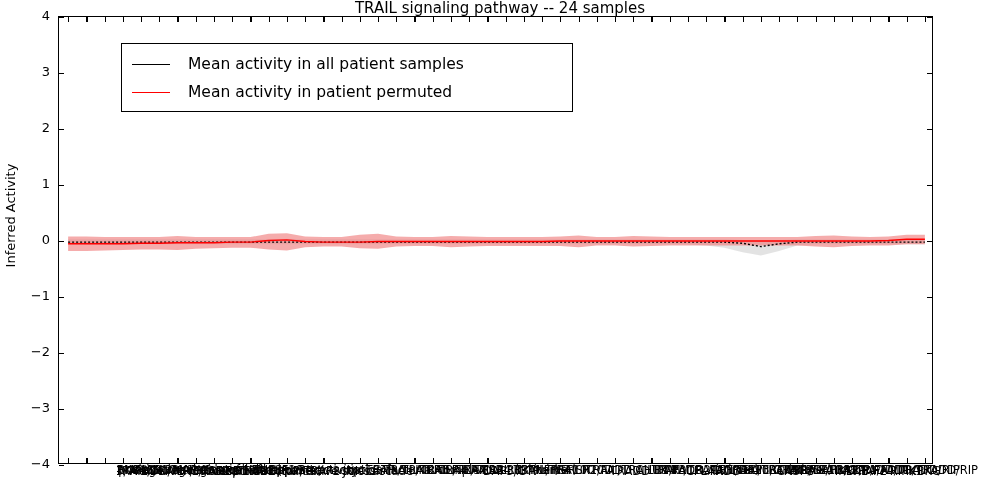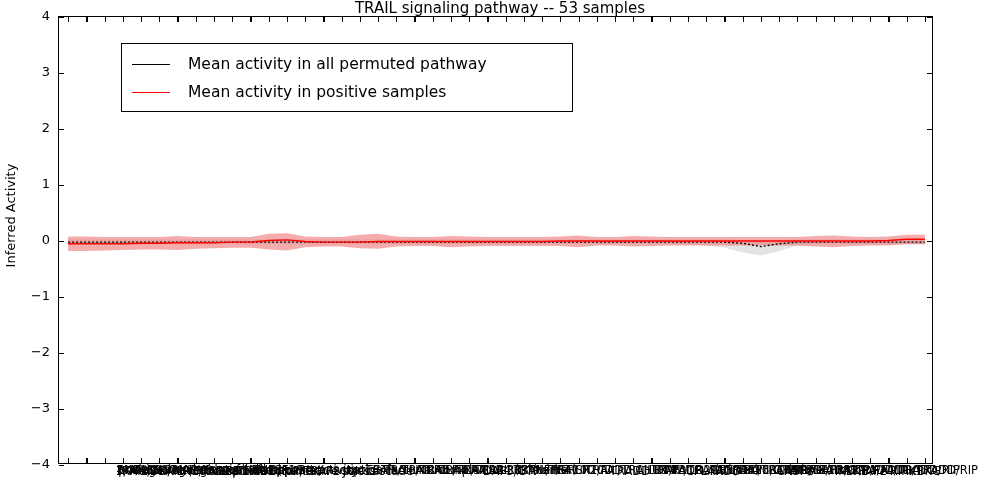--- a/index.html
+++ b/index.html
@@ -50,21 +50,21 @@
   .legline{width:38px;height:0;border-top:1.4px solid #000;margin-right:18px;
            flex:0 0 38px;}
   .legline.red{border-top-color:#ff0000;}
   .legtxt{font-size:15.5px;line-height:16px;white-space:nowrap;}
 </style>
 </head>
 <body>
 
 <div id="root">
 
-  <div id="title">TRAIL signaling pathway -- 53 samples</div>
+  <div id="title">TRAIL signaling pathway -- 24 samples</div>
 
   <div id="plot">
     <div id="data">
         <svg width="875" height="448">
           <path d="M9.11,222.32 L27.34,222.32 L45.57,222.32 L63.80,222.32 L82.03,222.32 L100.26,222.32 L118.49,222.32 L136.72,222.32 L154.95,222.32 L173.18,222.32 L191.41,222.32 L209.64,222.32 L227.86,222.32 L246.09,222.32 L264.32,222.32 L282.55,222.32 L300.78,222.32 L319.01,222.32 L337.24,222.32 L355.47,222.32 L373.70,222.32 L391.93,222.32 L410.16,222.32 L428.39,222.32 L446.61,222.32 L464.84,222.32 L483.07,222.32 L501.30,222.32 L519.53,222.32 L537.76,222.32 L555.99,222.32 L574.22,222.32 L592.45,222.32 L610.68,222.32 L628.91,222.32 L647.14,222.32 L665.36,222.32 L683.59,222.88 L701.82,224.00 L720.05,222.88 L738.28,222.32 L756.51,222.32 L774.74,222.32 L792.97,222.32 L811.20,222.32 L829.43,222.32 L847.66,222.32 L865.89,222.32 L865.89,227.36 L847.66,227.36 L829.43,227.36 L811.20,227.36 L792.97,227.36 L774.74,227.36 L756.51,227.36 L738.28,228.48 L720.05,234.08 L701.82,238.56 L683.59,235.20 L665.36,230.72 L647.14,228.48 L628.91,227.36 L610.68,227.36 L592.45,227.36 L574.22,227.36 L555.99,227.36 L537.76,227.36 L519.53,227.36 L501.30,227.36 L483.07,227.36 L464.84,227.36 L446.61,227.36 L428.39,227.36 L410.16,227.36 L391.93,227.36 L373.70,227.36 L355.47,227.36 L337.24,227.36 L319.01,227.36 L300.78,227.36 L282.55,227.36 L264.32,227.36 L246.09,227.36 L227.86,227.36 L209.64,227.36 L191.41,227.36 L173.18,227.36 L154.95,227.36 L136.72,227.36 L118.49,227.36 L100.26,227.36 L82.03,227.36 L63.80,227.36 L45.57,227.36 L27.34,227.36 L9.11,227.36 Z" fill="#cccccc" fill-opacity="0.55" stroke="none"></path>
           <path d="M9.11,219.52 L27.34,219.52 L45.57,220.08 L63.80,220.08 L82.03,220.08 L100.26,220.08 L118.49,218.96 L136.72,220.08 L154.95,220.08 L173.18,220.08 L191.41,220.08 L209.64,216.72 L227.86,216.16 L246.09,219.52 L264.32,220.08 L282.55,220.08 L300.78,217.84 L319.01,216.72 L337.24,219.52 L355.47,220.08 L373.70,220.08 L391.93,218.96 L410.16,219.52 L428.39,220.08 L446.61,220.08 L464.84,220.08 L483.07,220.08 L501.30,219.52 L519.53,218.40 L537.76,220.08 L555.99,220.08 L574.22,218.96 L592.45,219.52 L610.68,220.08 L628.91,220.08 L647.14,220.08 L665.36,220.08 L683.59,220.08 L701.82,220.08 L720.05,220.08 L738.28,220.08 L756.51,218.96 L774.74,218.40 L792.97,219.52 L811.20,220.08 L829.43,219.52 L847.66,217.84 L865.89,217.84 L865.89,227.36 L847.66,227.36 L829.43,228.48 L811.20,228.48 L792.97,229.04 L774.74,230.16 L756.51,229.60 L738.28,228.48 L720.05,228.48 L701.82,228.48 L683.59,228.48 L665.36,228.48 L647.14,228.48 L628.91,228.48 L610.68,228.48 L592.45,229.04 L574.22,229.60 L555.99,228.48 L537.76,228.48 L519.53,230.16 L501.30,229.04 L483.07,229.04 L464.84,229.04 L446.61,229.04 L428.39,229.04 L410.16,229.60 L391.93,230.16 L373.70,229.04 L355.47,229.04 L337.24,229.60 L319.01,231.84 L300.78,231.28 L282.55,229.60 L264.32,229.60 L246.09,230.16 L227.86,233.52 L209.64,232.40 L191.41,230.72 L173.18,230.72 L154.95,231.28 L136.72,231.84 L118.49,232.96 L100.26,232.40 L82.03,232.40 L63.80,232.96 L45.57,233.52 L27.34,234.08 L9.11,234.08 Z" fill="#f08080" fill-opacity="0.65" stroke="none"></path>
           <path d="M9.11,225.12 L27.34,225.12 L45.57,225.12 L63.80,225.12 L82.03,225.12 L100.26,225.12 L118.49,225.12 L136.72,225.12 L154.95,225.12 L173.18,225.12 L191.41,225.12 L209.64,225.12 L227.86,225.12 L246.09,225.12 L264.32,225.12 L282.55,225.12 L300.78,225.12 L319.01,225.12 L337.24,225.12 L355.47,225.12 L373.70,225.12 L391.93,225.12 L410.16,225.12 L428.39,225.12 L446.61,225.12 L464.84,225.12 L483.07,225.12 L501.30,225.12 L519.53,225.12 L537.76,225.12 L555.99,225.12 L574.22,225.12 L592.45,225.12 L610.68,225.12 L628.91,225.12 L647.14,225.12 L665.36,225.12 L683.59,226.24 L701.82,229.60 L720.05,226.80 L738.28,225.12 L756.51,225.12 L774.74,225.12 L792.97,225.12 L811.20,225.12 L829.43,225.12 L847.66,225.12 L865.89,225.12 " fill="none" stroke="#000000" stroke-width="1.4" stroke-dasharray="2,2"></path>
           <path d="M9.11,226.80 L27.34,226.80 L45.57,226.80 L63.80,226.80 L82.03,226.24 L100.26,226.24 L118.49,225.68 L136.72,225.68 L154.95,225.68 L173.18,225.12 L191.41,225.12 L209.64,223.44 L227.86,222.88 L246.09,224.56 L264.32,225.12 L282.55,225.12 L300.78,225.12 L319.01,224.56 L337.24,224.56 L355.47,224.56 L373.70,224.56 L391.93,224.56 L410.16,224.56 L428.39,224.56 L446.61,224.56 L464.84,224.56 L483.07,224.56 L501.30,224.00 L519.53,224.00 L537.76,224.00 L555.99,224.00 L574.22,224.00 L592.45,224.00 L610.68,224.00 L628.91,224.00 L647.14,224.00 L665.36,224.00 L683.59,224.00 L701.82,224.00 L720.05,224.00 L738.28,224.00 L756.51,224.00 L774.74,224.00 L792.97,224.00 L811.20,224.00 L829.43,223.44 L847.66,222.32 L865.89,222.32 " fill="none" stroke="#ff0000" stroke-width="1.4"></path>
         </svg>
       </div>
@@ -114,25 +114,25 @@
         <div class="xtl" style="left: 769.74px;">TRAF2</div>
         <div class="xtl" style="left: 787.969px;">TRAIL/TRAILR1/DAP3/GTP/FADD</div>
         <div class="xtl" style="left: 806.198px;">RIPK1</div>
         <div class="xtl" style="left: 824.427px;">IKBKG</div>
         <div class="xtl" style="left: 842.656px;">TRAIL/TRAILR2/FADD/TRADD/RIP</div>
         <div class="xtl" style="left: 860.885px;">TRAIL/TRAILR1/FADD/TRADD/RIP</div>
       </div>
     <div id="legend">
       <div class="legrow">
         <span class="legline"></span>
-        <span class="legtxt">Mean activity in all permuted pathway</span>
+        <span class="legtxt">Mean activity in all patient samples</span>
       </div>
       <div class="legrow">
         <span class="legline red"></span>
-        <span class="legtxt">Mean activity in positive samples</span>
+        <span class="legtxt">Mean activity in patient permuted</span>
       </div>
     </div>
   <div class="ytickmark" style="top: 448px;"></div>
       <div class="ytickmark r" style="top: 448px;"></div>
       <div class="ytickmark" style="top: 392px;"></div>
       <div class="ytickmark r" style="top: 392px;"></div>
       <div class="ytickmark" style="top: 336px;"></div>
       <div class="ytickmark r" style="top: 336px;"></div>
       <div class="ytickmark" style="top: 280px;"></div>
       <div class="ytickmark r" style="top: 280px;"></div>

